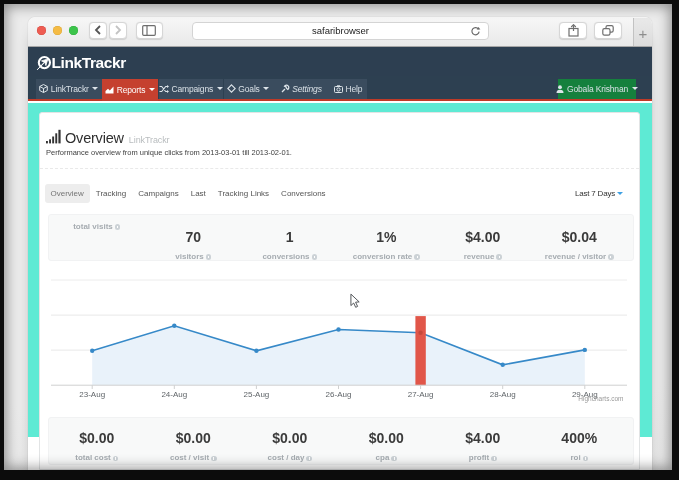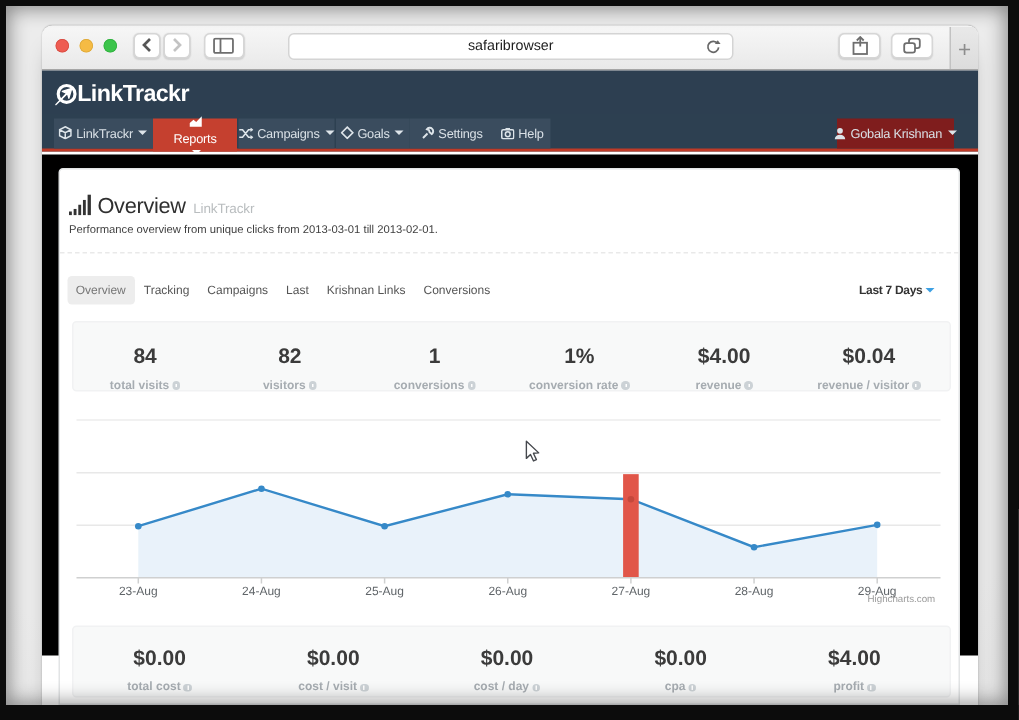--- a/index.html
+++ b/index.html
@@ -41,40 +41,40 @@
   
   #nav { position:absolute; left:0; top:59px; width:100%; height:24.5px;
     background:#2d4051; border-bottom:2px solid #bf3a27; }
   .nitem { position:absolute; top:3px; height:19.5px; background:#3a4c5e;
     color:#d9e0e6; font-size:8.5px; letter-spacing:-0.15px; display:flex; align-items:center; justify-content:center;
     gap:2.5px; white-space:nowrap; }
   .nitem svg { flex:0 0 auto; }
   .caret { width:0; height:0; border-left:3px solid transparent; border-right:3px solid transparent;
     border-top:3.5px solid #dde4e9; margin-left:1px; }
   #ni1 { left:8.5px;  width:65.5px; }
-  #ni2 { left:74.5px; width:56px; background:#c5402f; color:#fff; height:21.5px;flex-direction:column; }
+  #ni2 { left:74.5px; width:56px; background:#c5402f; color:#fff; height:21.5px; }
   #ni2 .caret { border-top-color:#fff; }
   #ni3 { left:131px;  width:64.5px; }
   #ni4 { left:196px;  width:49px; }
-  #ni5 { left:245.5px; width:56.5px; }
+  #ni5 { left:245.5px; width:56.5px;font-style:italic; }
   #ni6 { left:302.5px; width:36.5px; }
-  #niu { left:530.5px; width:78px; background:#7f1d1d; }
-  
-  #page { position:absolute; left:0; top:85.5px; width:100%; height:334px; background:#000000; }
+  #niu { left:530.5px; width:78px; background:#15803d; }
+  
+  #page { position:absolute; left:0; top:85.5px; width:100%; height:334px; background:#5eead4; }
   #panel { position:absolute; left:11.5px; top:9.5px; width:601px; height:358px;
     background:#fff; border:1px solid #e2e4e5; border-radius:3px 3px 0 0; }
   #ticon { position:absolute; left:5.6px; top:15.7px; }
   #title { position:absolute; left:25px; top:18px; font-size:14.5px; color:#2f2f2f; line-height:14.5px; letter-spacing:-0.2px; }
   #title span { font-size:9px; color:#b9bdbf; margin-left:5px; letter-spacing:-0.1px; }
   #subtitle { position:absolute; left:6px; top:34.5px; font-size:7.5px; color:#3f3f3f; }
   #hsep { position:absolute; left:0; top:54.5px; width:599px; border-top:1px dashed #e9e9e9; }
   #tabs { position:absolute; left:4.5px; top:70.5px; height:19.5px; display:flex; font-size:8px; color:#555; }
   #tabs .tab { padding:0 6px; line-height:19.5px; }
   #tabs .tab.active { background:#ededed; border-radius:3px; color:#757575; }
-  #last7 { position:absolute; right:16px; top:70.5px; line-height:19.5px; font-size:8px; letter-spacing:-0.2px; color:#333;font-weight:bold; }
+  #last7 { position:absolute; right:16px; top:70.5px; line-height:19.5px; font-size:8px; letter-spacing:-0.2px; color:#333; }
   #last7 .caret { display:inline-block; border-top-color:#3da0e3; margin-left:2px; vertical-align:middle; }
   .statbox { position:absolute; left:7.5px; width:586px; height:47.5px;
     background:#f8f9f9; border:1px solid #f1f2f3; border-radius:3px; display:flex; padding-right:5px; }
   #sb1 { top:100.5px; }
   #sb2 { top:304px; }
   #sb2 .sval { margin-top:13px; }
   .scol { flex:1 1 0; text-align:center; }
   .sval { margin-top:15px; font-size:14px; font-weight:700; color:#3b3b3b; line-height:15px; }
   .slab { margin-top:8px; font-size:8px; color:#a6acb1; line-height:8px;font-weight:bold; }
   .info { display:inline-block; width:5.5px; height:5.5px; border-radius:50%;
@@ -178,31 +178,30 @@
           <rect x="12.4" y="0.8" width="2.2" height="13.6" fill="#333"></rect>
         </svg>
         <div id="title">Overview<span>LinkTrackr</span></div>
         <div id="hsep"></div>
         <div id="subtitle">Performance overview from unique clicks from 2013-03-01 till 2013-02-01.</div>
         <div id="tabs">
           <div class="tab active">Overview</div>
           <div class="tab">Tracking</div>
           <div class="tab">Campaigns</div>
           <div class="tab">Last</div>
-          <div class="tab">Krishnan Links</div>
+          <div class="tab">Tracking Links</div>
           <div class="tab">Conversions</div>
         </div>
         <div id="last7">Last 7 Days<span class="caret"></span></div>
         <div class="statbox" id="sb1">
           <div class="scol">
-              <div class="sval">84</div>
               <div class="slab">total visits<span class="info"></span></div>
             </div>
           <div class="scol">
-              <div class="sval">82</div>
+              <div class="sval">70</div>
               <div class="slab">visitors<span class="info"></span></div>
             </div>
           <div class="scol">
               <div class="sval">1</div>
               <div class="slab">conversions<span class="info"></span></div>
             </div>
           <div class="scol">
               <div class="sval">1%</div>
               <div class="slab">conversion rate<span class="info"></span></div>
             </div>
@@ -264,20 +263,24 @@
               <div class="slab">cost / day<span class="info"></span></div>
             </div>
           <div class="scol">
               <div class="sval">$0.00</div>
               <div class="slab">cpa<span class="info"></span></div>
             </div>
           <div class="scol">
               <div class="sval">$4.00</div>
               <div class="slab">profit<span class="info"></span></div>
             </div>
+          <div class="scol">
+              <div class="sval">400%</div>
+              <div class="slab">roi<span class="info"></span></div>
+            </div>
         </div>
       </div>
     </div>
   </div>
   <svg id="cursor" width="11" height="16" viewBox="0 0 12 17">
     <path d="M1,1 L1,13.5 L4,10.7 L6.2,15.4 L8.3,14.4 L6.1,9.8 L10,9.5 Z" fill="#fff" stroke="#45484d" stroke-width="1" stroke-linejoin="round"></path>
   </svg>
   <div id="vign"></div>
 </div>
 <div class="frame" id="ftop"></div>

